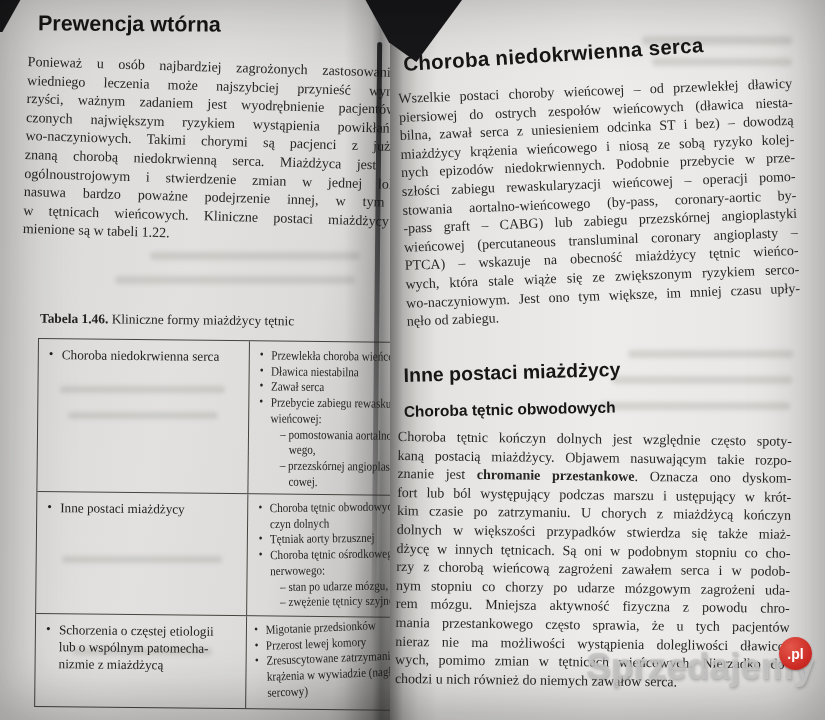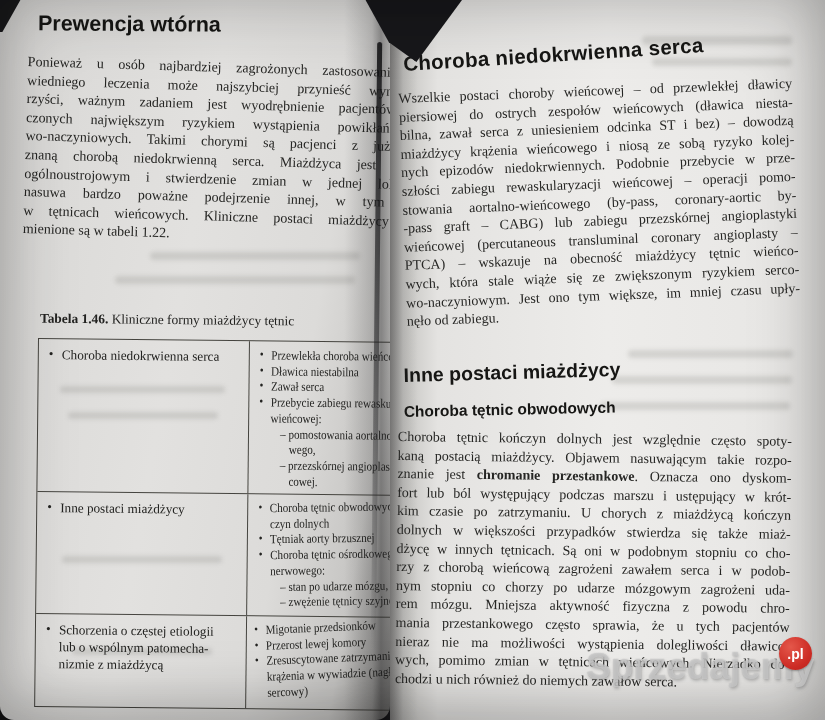--- a/index.html
+++ b/index.html
@@ -1,20 +1,20 @@
 <!DOCTYPE html>
 <html><head>
 <meta charset="utf-8">
 <style>
   html,body{margin:0;padding:0;background:#0c0c0d;}
   .photo{position:relative;width:825px;height:720px;background:#131315;overflow:hidden;
          font-family:"Liberation Serif",serif;color:#232321;}
   .page{position:absolute;top:0;height:720px;overflow:hidden;}
   .page-left{left:0;width:390px;
-    background:linear-gradient(100deg,#d8d7d5 0%,#e2e1df 45%,#dcdbd9 72%,#c6c5c3 88%,#999896 96%,#6f6e6c 100%);border-radius:14px;}
+    background:linear-gradient(100deg,#d8d7d5 0%,#e2e1df 45%,#dcdbd9 72%,#c6c5c3 88%,#999896 96%,#6f6e6c 100%);}
   .page-right{left:390px;width:435px;
     background:linear-gradient(to right,#8a8987 0%,#c6c5c2 3%,#e4e3e1 11%,#edecea 50%,#e8e7e5 88%,#dfdedc 100%);}
   .hd{font-family:"Liberation Sans",sans-serif;font-weight:bold;color:#161614;margin:0;position:absolute;white-space:nowrap;}
   .lp-h{left:38px;top:12px;font-size:21.5px;transform:rotate(0.4deg);}
   .rp-h{left:14px;top:52px;font-size:20.5px;transform:rotate(-3.6deg);transform-origin:left bottom;letter-spacing:0.3px;}
   .rp-h2{left:14px;top:364px;font-size:19.5px;transform:rotate(-1.6deg);transform-origin:left bottom;}
   .rp-h3{left:14px;top:403px;font-size:15.5px;transform:rotate(-1.2deg);transform-origin:left bottom;}
   .para{position:absolute;font-size:14px;line-height:18.6px;color:#262624;}
   .para .line{text-align:justify;text-align-last:justify;height:18.6px;overflow:hidden;white-space:normal;}
   .para .line.last{text-align-last:left;}

